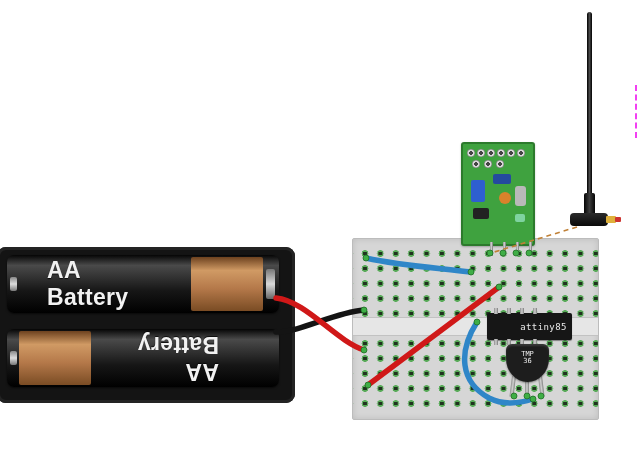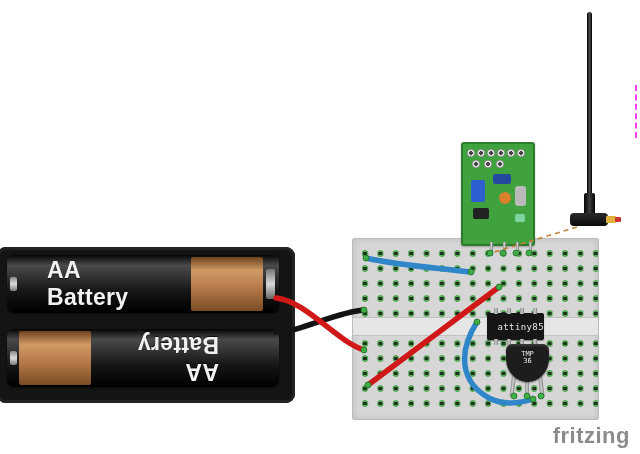--- a/index.html
+++ b/index.html
@@ -54,23 +54,23 @@
   .ant-taper{left:584px;top:193px;width:11px;height:22px;border-radius:2px;
              background:linear-gradient(90deg,#050505,#3c3c3c,#050505);}
   .ant-base{left:570px;top:213px;width:38px;height:13px;border-radius:4px;
             background:linear-gradient(180deg,#2b2b2b,#0a0a0a);}
   .ant-conn{left:606px;top:216px;width:10px;height:7px;background:#dfb13c;border-radius:1px;}
   .ant-tip{left:615px;top:217px;width:6px;height:5px;background:#cd3530;border-radius:1px;}
   .net-dash{left:635px;top:85px;width:0;height:53px;border-left:2px dashed #f23ff2;}
 
   
   .attiny{left:487px;top:313px;width:57px;height:27px;background:#161616;border-radius:2px;
-          display:flex;align-items:center;justify-content:flex-end;
+          display:flex;align-items:center;justify-content:center;
           color:#e9e9e9;font-family:"DejaVu Sans Mono",monospace;font-size:9px;letter-spacing:.4px;
-          box-shadow:0 1px 1px rgba(0,0,0,.4);}
+          box-shadow:0 1px 1px rgba(0,0,0,.4);padding-left:28px;}
   .ic-pin{position:absolute;width:4px;height:6px;background:linear-gradient(90deg,#8d8d8d,#cfcfcf,#777);}
   .ic-pin.top{top:-5px;} .ic-pin.bot{bottom:-5px;}
 
   
   .tmp{left:506px;top:344px;width:43px;height:38px;background:#1d1d1d;
        border-radius:6px 6px 50% 50% / 6px 6px 62% 62%;
        color:#eee;font-family:"DejaVu Sans Mono",monospace;font-size:7px;line-height:7px;
        text-align:center;padding-top:7px;box-sizing:border-box;
        box-shadow:inset 0 2px 2px rgba(255,255,255,.12),0 1px 2px rgba(0,0,0,.4);}
   .tmp-leg{position:absolute;top:376px;width:4px;height:21px;
@@ -180,14 +180,13 @@
       <circle class="dot" cx="490" cy="253" r="3"></circle>
         <circle class="dot" cx="503" cy="253" r="3"></circle>
       <circle class="dot" cx="516" cy="253" r="3"></circle>
         <circle class="dot" cx="529" cy="253" r="3"></circle>
       <circle class="dot" cx="514" cy="396" r="3"></circle>
         <circle class="dot" cx="527" cy="396" r="3"></circle>
       <circle class="dot" cx="541" cy="396" r="3"></circle>
     </g>
   </svg>
 
-  <div class="abs watermark">fritzing</div>
 </div>
 
 </body></html>

